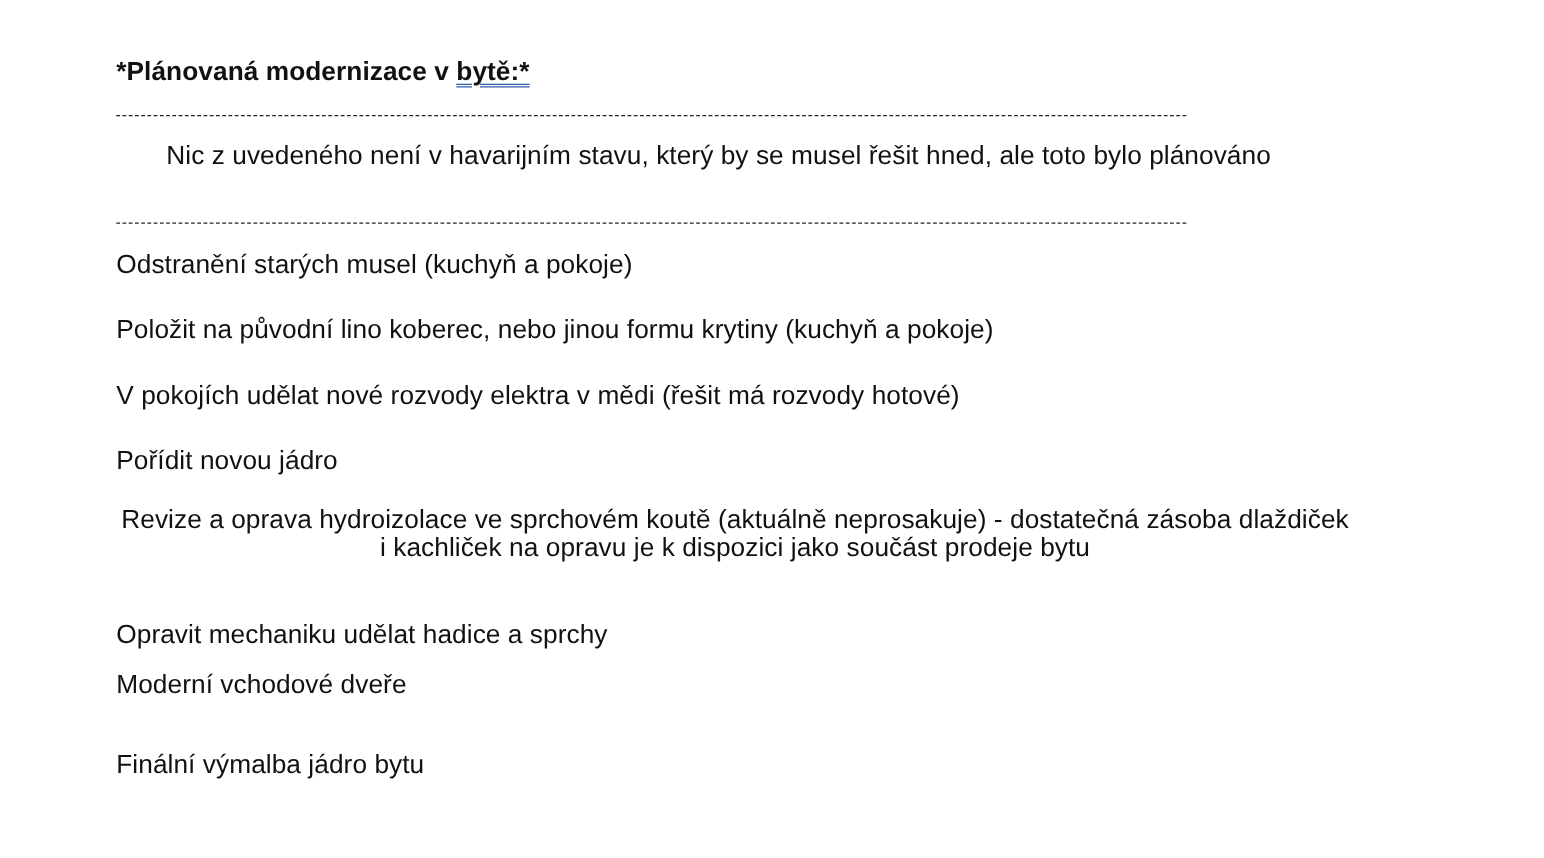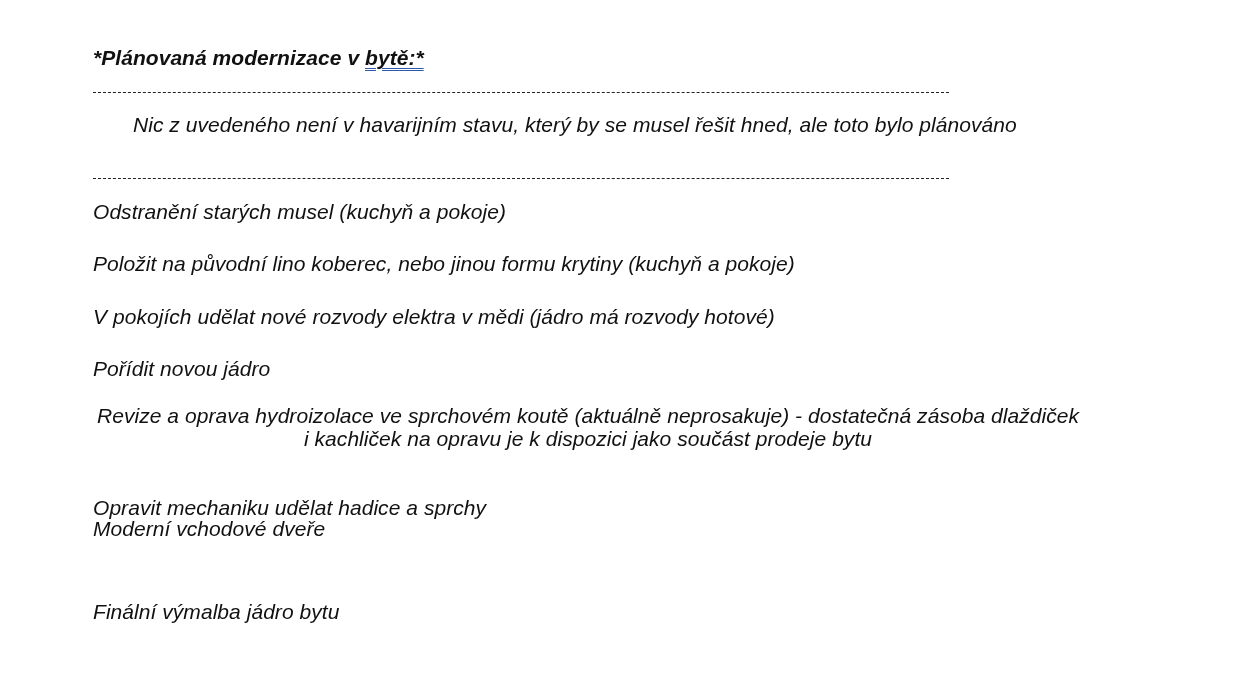--- a/index.html
+++ b/index.html
@@ -21,21 +21,20 @@
       top: 0;
       width: 1100px;
     }
     .line {
       position: absolute;
       left: 0;
       white-space: nowrap;
       font-size: 21px;
       line-height: 30px;
       letter-spacing: 0.05px;
-      font-style: italic;
     }
     .title {
       font-weight: bold;
       font-size: 21px;
     }
     .underlined {
       text-decoration: underline double #2f5aa8;
       text-underline-offset: 3px;
       text-decoration-thickness: 1px;
     }
@@ -63,20 +62,20 @@
   </div>
 
   <div class="dashes" style="top:92px;"></div>
 
   <div class="line" style="top:110px;margin-left:40px;">Nic z uvedeného není v havarijním stavu, který by se musel řešit hned, ale toto bylo plánováno</div>
 
   <div class="dashes" style="top:178px;"></div>
 
   <div class="line" style="top:197px;">Odstranění starých musel (kuchyň a pokoje)</div>
   <div class="line" style="top:249px;text-align:right;">Položit na původní lino koberec, nebo jinou formu krytiny (kuchyň a pokoje)</div>
-  <div class="line" style="top:302px;">V pokojích udělat nové rozvody elektra v mědi (jádro má rozvody hotové)</div>
+  <div class="line" style="top:302px;">V pokojích udělat nové rozvody elektra v mědi (řešit má rozvody hotové)</div>
   <div class="line" style="top:354px;">Pořídit novou jádro</div>
   <div class="line wrap" style="top:404px;">Revize a oprava hydroizolace ve sprchovém koutě (aktuálně neprosakuje) - dostatečná zásoba dlaždiček i kachliček na opravu je k dispozici jako součást prodeje bytu</div>
   <div class="line" style="top:493px;">Opravit mechaniku udělat hadice a sprchy</div>
-  <div class="line" style="top:514px;text-align:right;">Moderní vchodové dveře</div>
+  <div class="line" style="top:533px;text-align:right;">Moderní vchodové dveře</div>
   <div class="line" style="top:597px;">Finální výmalba jádro bytu</div>
 
 </div>
 
 </body></html>

